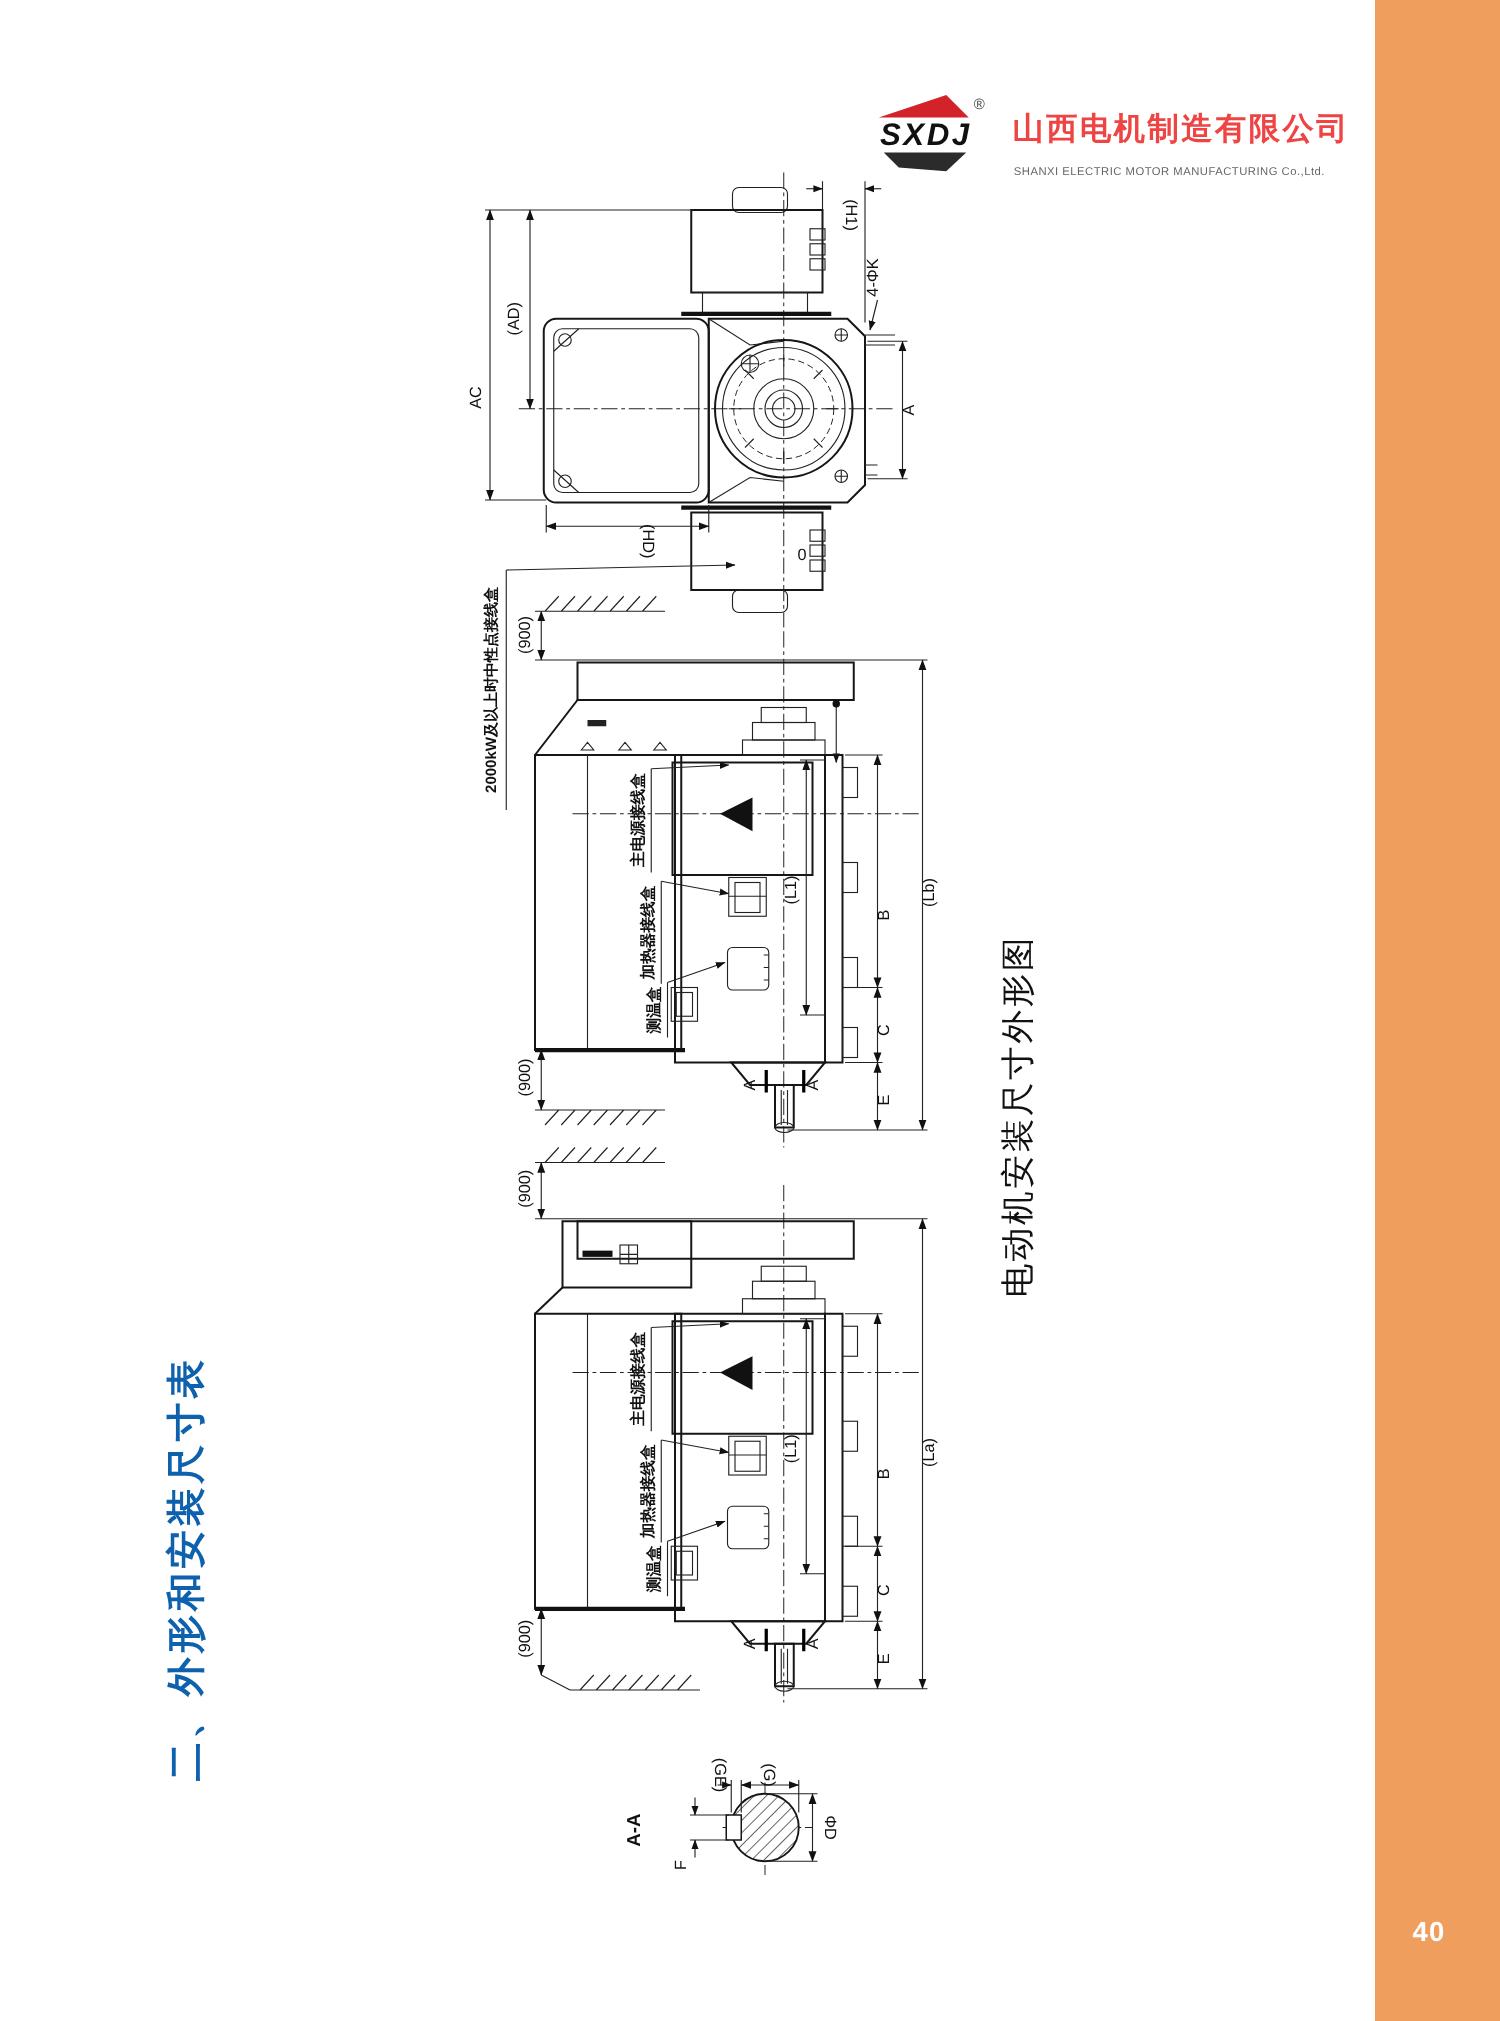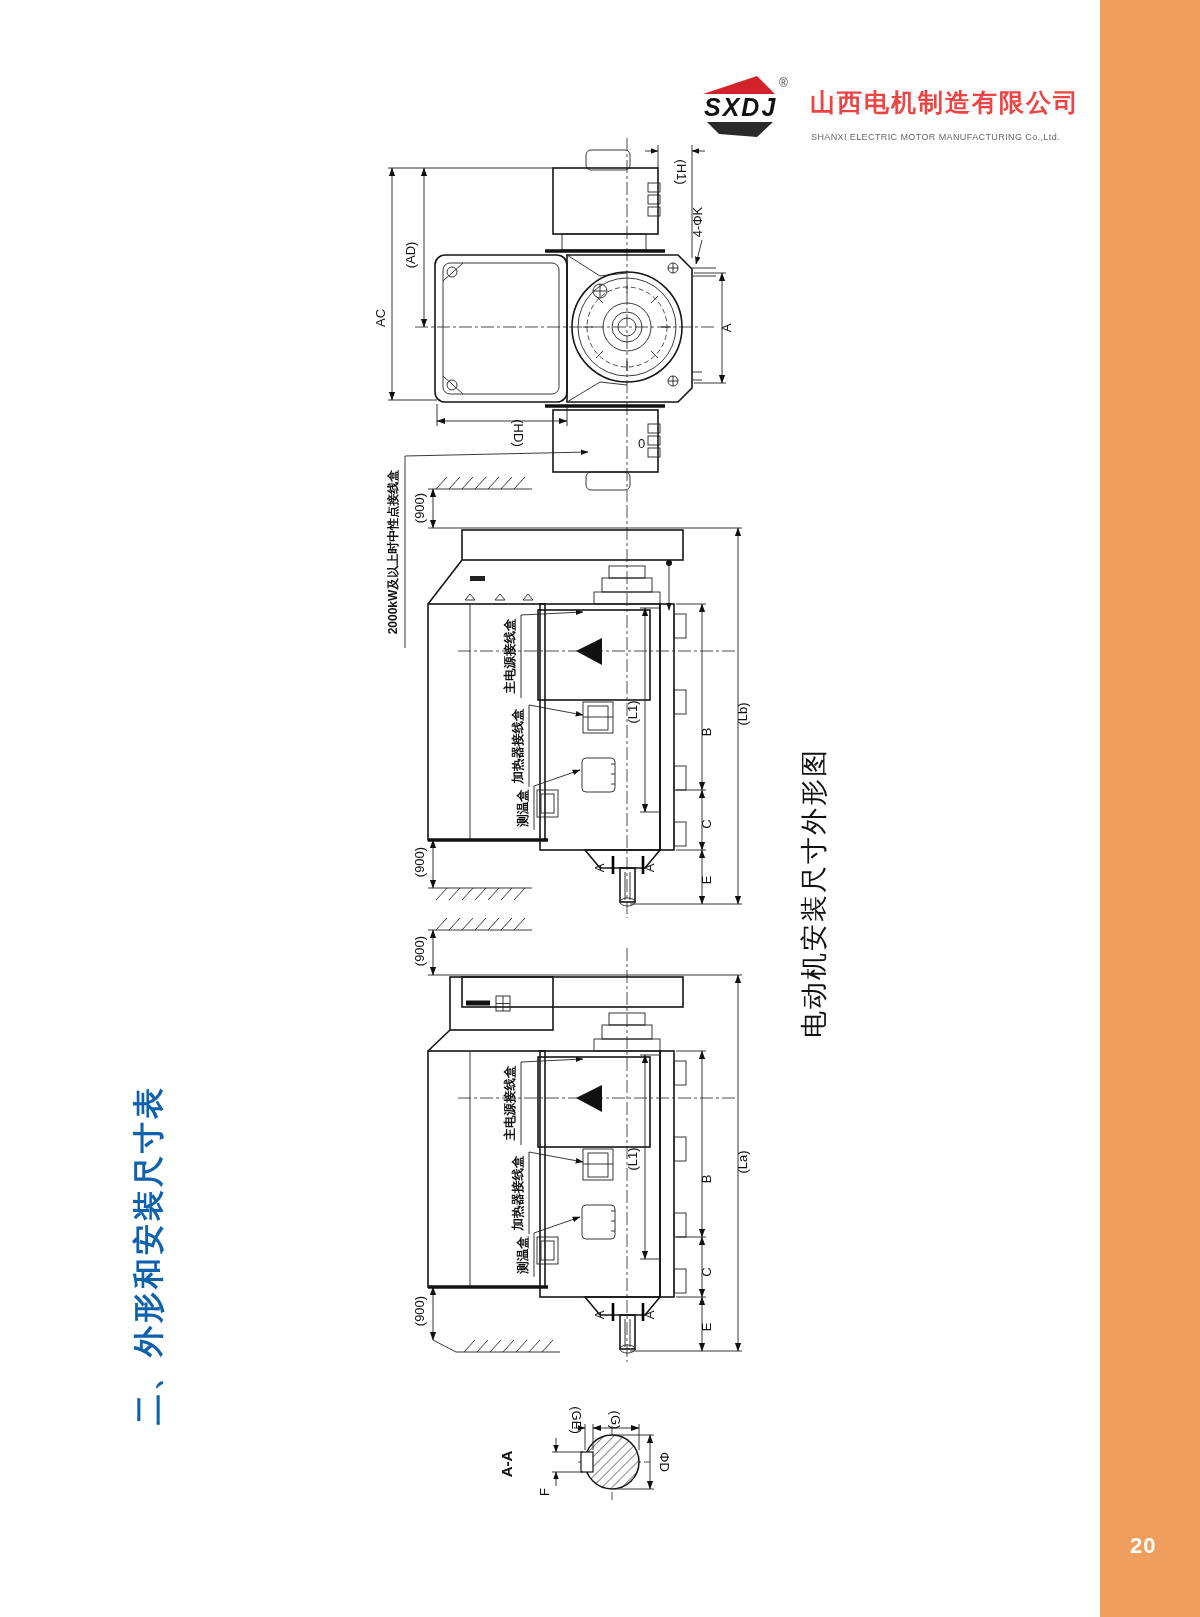--- a/index.html
+++ b/index.html
@@ -45,21 +45,21 @@
   .cjk{font-size:12.5px;font-weight:600;}
   .note{font-size:12px;font-weight:600;}
   .aalbl{font-size:15px;font-weight:600;}
 </style>
 </head>
 <body>
 
 <div class="page">
 
   <div class="sidebar"></div>
-  <div class="page-num">20</div>
+  <div class="page-num">40</div>
 
   <div class="brand">
     <svg width="110" height="70" viewBox="0 0 110 70" style="position:absolute;left:0;top:0;">
       <polygon points="8,24 62,6 80,24" fill="#d3232a"></polygon>
       <text x="9" y="46" font-size="25" font-weight="bold" font-style="italic" fill="#d3232a" letter-spacing="2">SXDJ</text>
       <polygon points="12,52 78,52 62,67 24,64" fill="#2b2b2b"></polygon>
     </svg>
     <span class="reg">®</span>
     <div class="brand-cn">山西电机制造有限公司</div>
     <div class="brand-en">SHANXI ELECTRIC MOTOR MANUFACTURING Co.,Ltd.</div>

